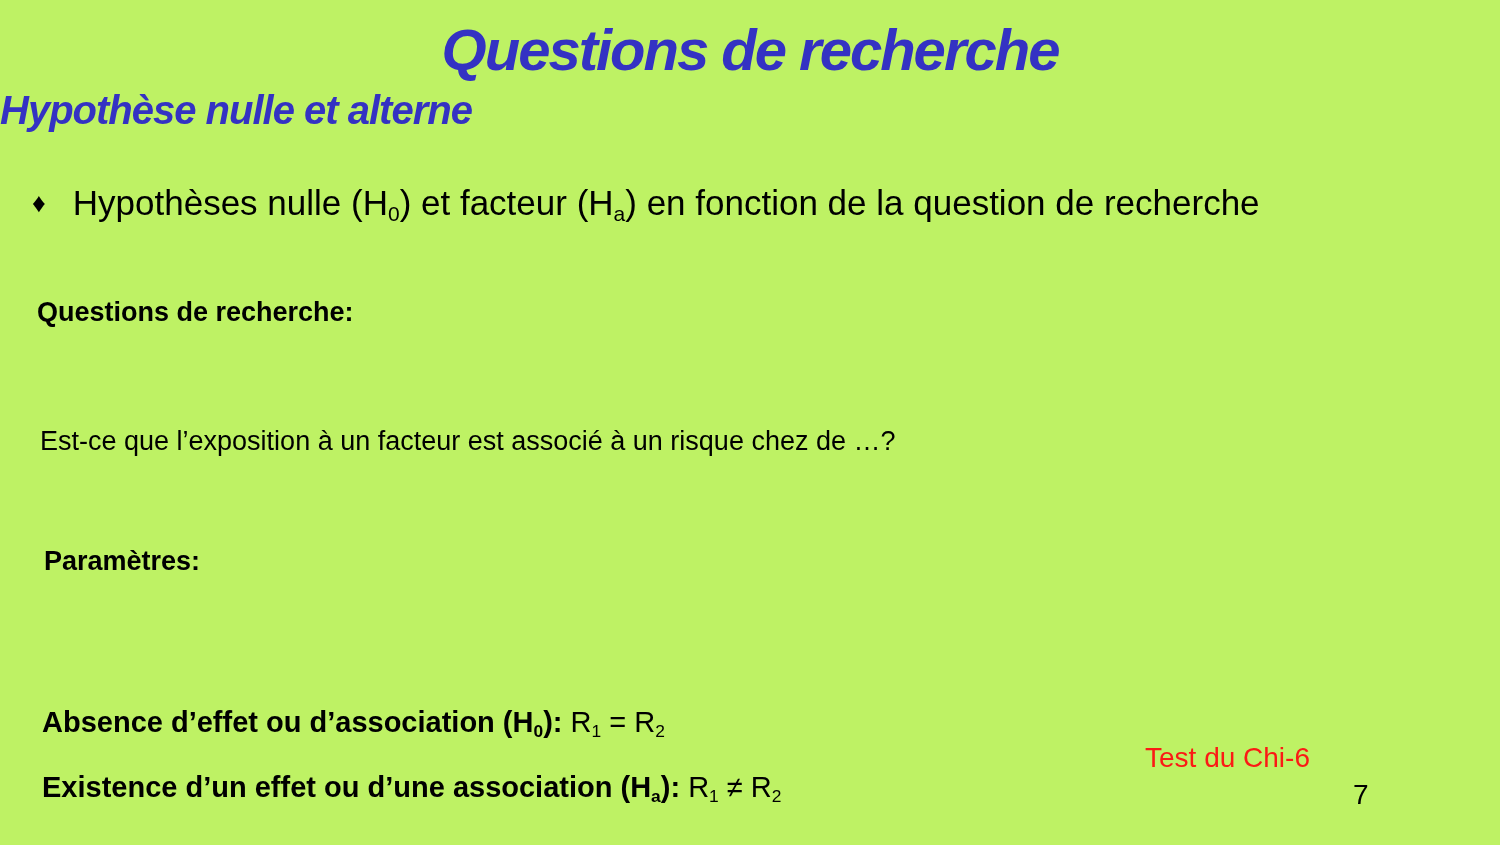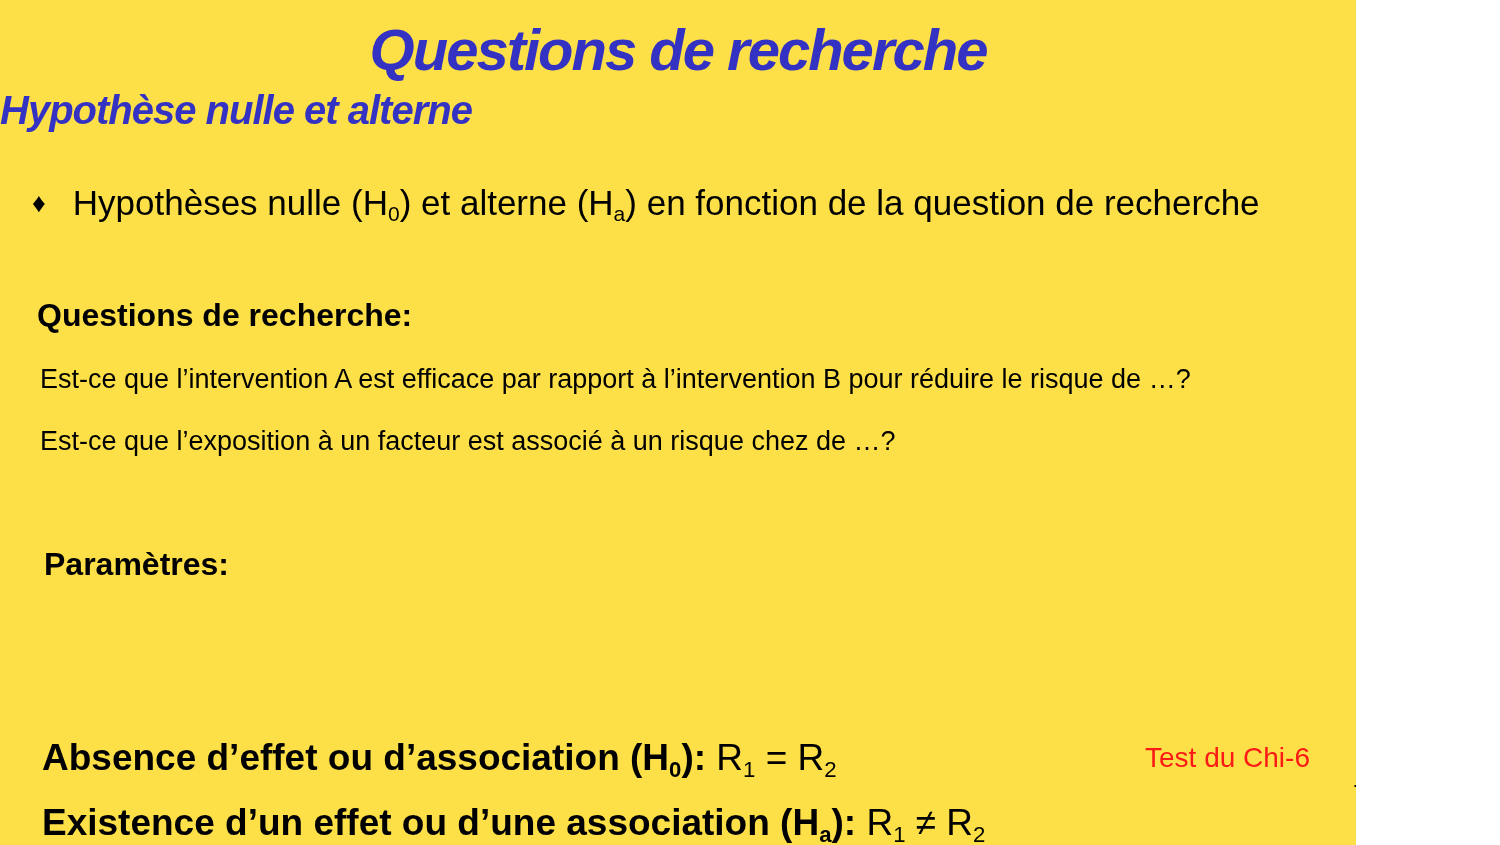--- a/index.html
+++ b/index.html
@@ -1,20 +1,20 @@
 <!DOCTYPE html>
 <html><head>
 <meta charset="utf-8">
 <style>
   html, body { margin: 0; padding: 0; background: #ffffff; }
   .slide {
     position: relative;
-    width: 1356px;
+    width: 1500px;
     height: 845px;
-    background: #fde047;
+    background: #bef264;
     font-family: "Liberation Sans", "DejaVu Sans", sans-serif;
     color: #000000;
     overflow: hidden;
   }
   .abs { position: absolute; white-space: nowrap; }
 
   .title-line1 {
     top: 16px; left: 0; width: 100%;
     text-align: center;
     font-size: 58px; font-weight: bold; font-style: italic;
@@ -32,55 +32,54 @@
   .bullet-line { top: 183px; left: 32px; font-size: 35px; }
   .bullet-marker {
     display: inline-block;
     font-size: 27px;
     margin-right: 27px;
     transform: translateY(-3px);
   }
 
   .sub { font-size: 0.6em; vertical-align: -0.3em; letter-spacing: 0; }
 
-  .sec-heading { font-size: 32px; font-weight: bold; }
+  .sec-heading { font-size: 27px; font-weight: bold; }
   .rq-heading   { top: 297px; left: 37px; }
   .param-heading{ top: 546px; left: 44px; }
 
   .q-line { font-size: 27px; }
   .q1 { top: 364px; left: 40px; }
   .q2 { top: 426px; left: 40px; }
 
   .r-line { font-size: 28px; }
   .r1 { top: 588px; left: 42px; }
   .r2 { top: 621px; left: 42px; }
 
-  .hyp-line { font-size: 37px; margin-top: 31px; }
+  .hyp-line { font-size: 29px; }
   .hyp-line .b { font-weight: bold; }
   .hyp-null { top: 706px; left: 42px; }
   .hyp-alt  { top: 771px; left: 42px; }
 
   .chi2-label { top: 742px; left: 1145px; font-size: 28px; color: #fb1a15; }
   .page-number { top: 779px; left: 1353px; font-size: 28px; }
 </style>
 </head>
 <body>
 
 <div class="slide">
 
   <div class="abs title-line1">Questions de recherche</div>
   <div class="abs title-line2">Hypothèse nulle et alterne</div>
 
   <div class="abs bullet-line">
-    <span class="bullet-marker">♦</span><span><span>Hypothèses nulle (H</span><span class="sub">0</span><span>) et alterne (H</span><span class="sub">a</span><span>) en fonction de la question de recherche</span></span>
+    <span class="bullet-marker">♦</span><span><span>Hypothèses nulle (H</span><span class="sub">0</span><span>) et facteur (H</span><span class="sub">a</span><span>) en fonction de la question de recherche</span></span>
   </div>
 
   <div class="abs sec-heading rq-heading">Questions de recherche:</div>
 
-  <div class="abs q-line q1">Est-ce que l’intervention A est efficace par rapport à l’intervention B pour réduire le risque de …?</div>
   <div class="abs q-line q2">Est-ce que l’exposition à un facteur est associé à un risque chez de …?</div>
 
   <div class="abs sec-heading param-heading">Paramètres:</div>
 
 
 
   <div class="abs hyp-line hyp-null"><span class="b">Absence d’effet ou d’association (H</span><span class="b sub">0</span><span class="b">):</span><span> R</span><span class="sub">1</span><span> = R</span><span class="sub">2</span></div>
 
   <div class="abs chi2-label">Test du Chi-6</div>
 

